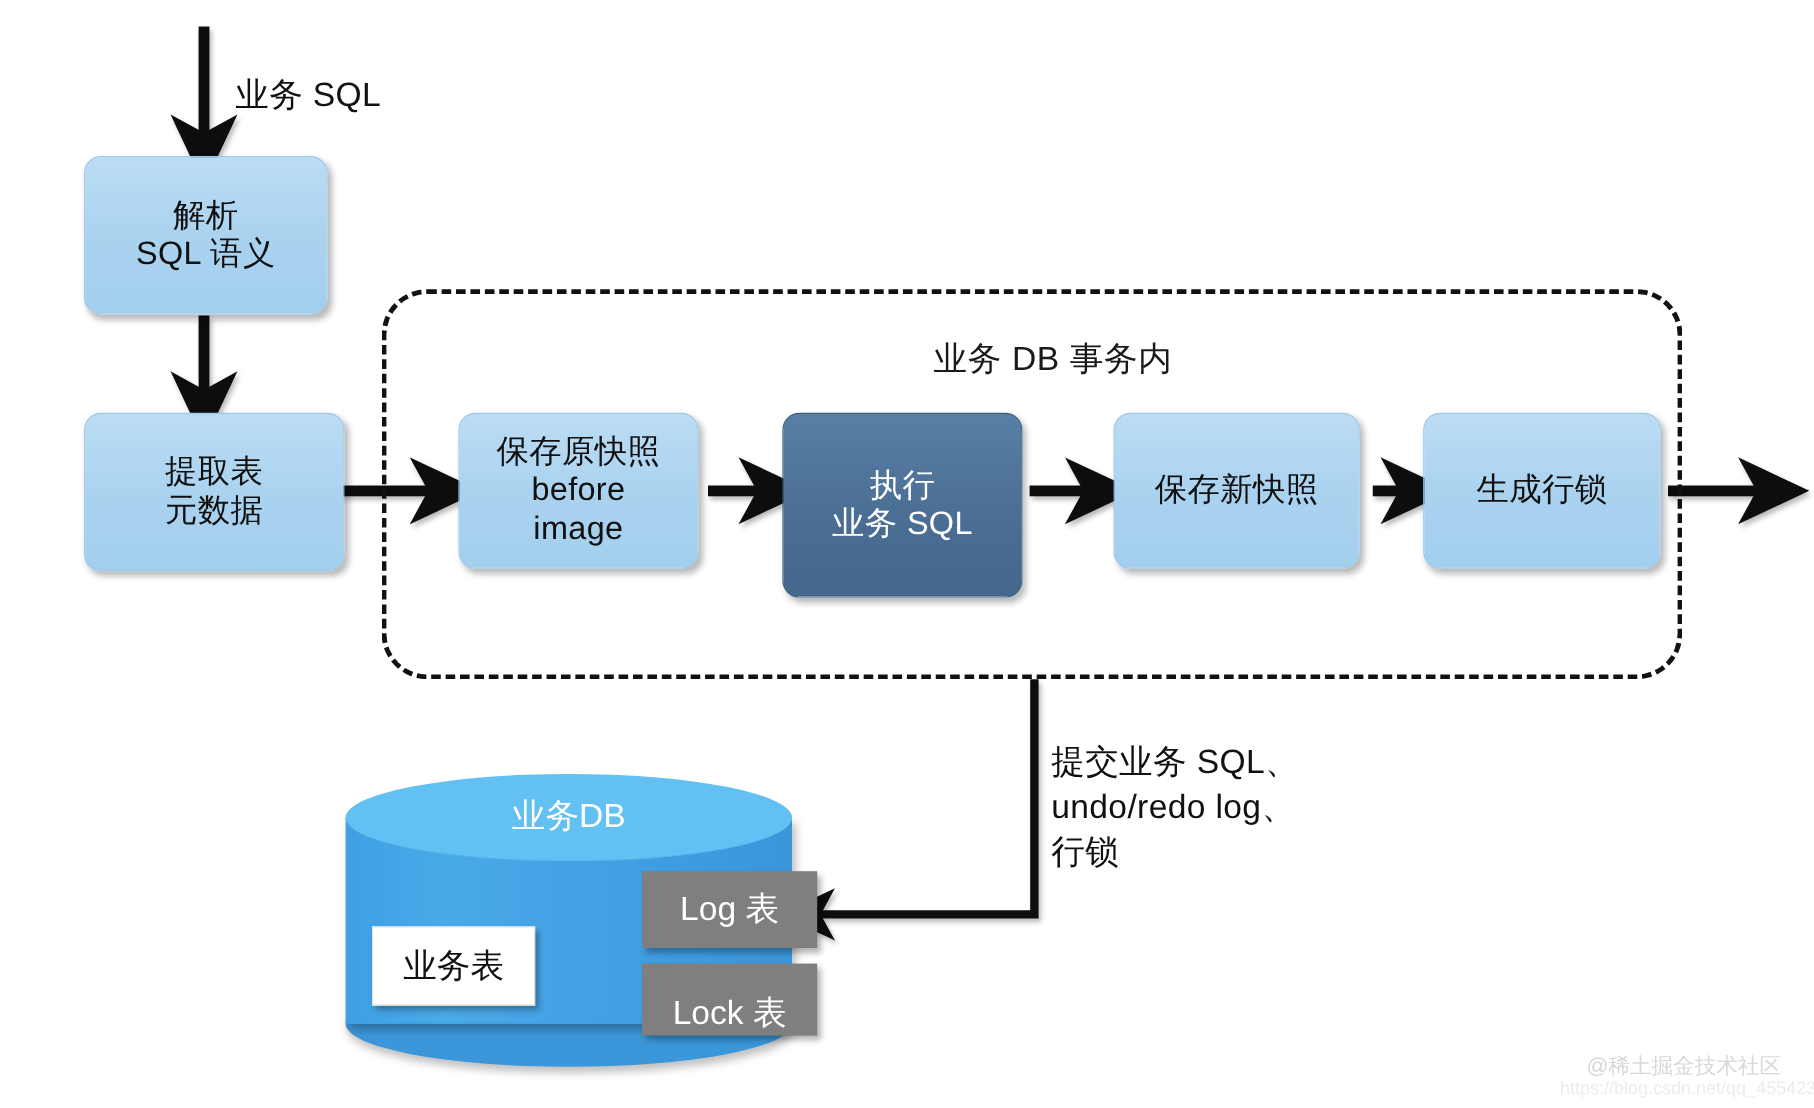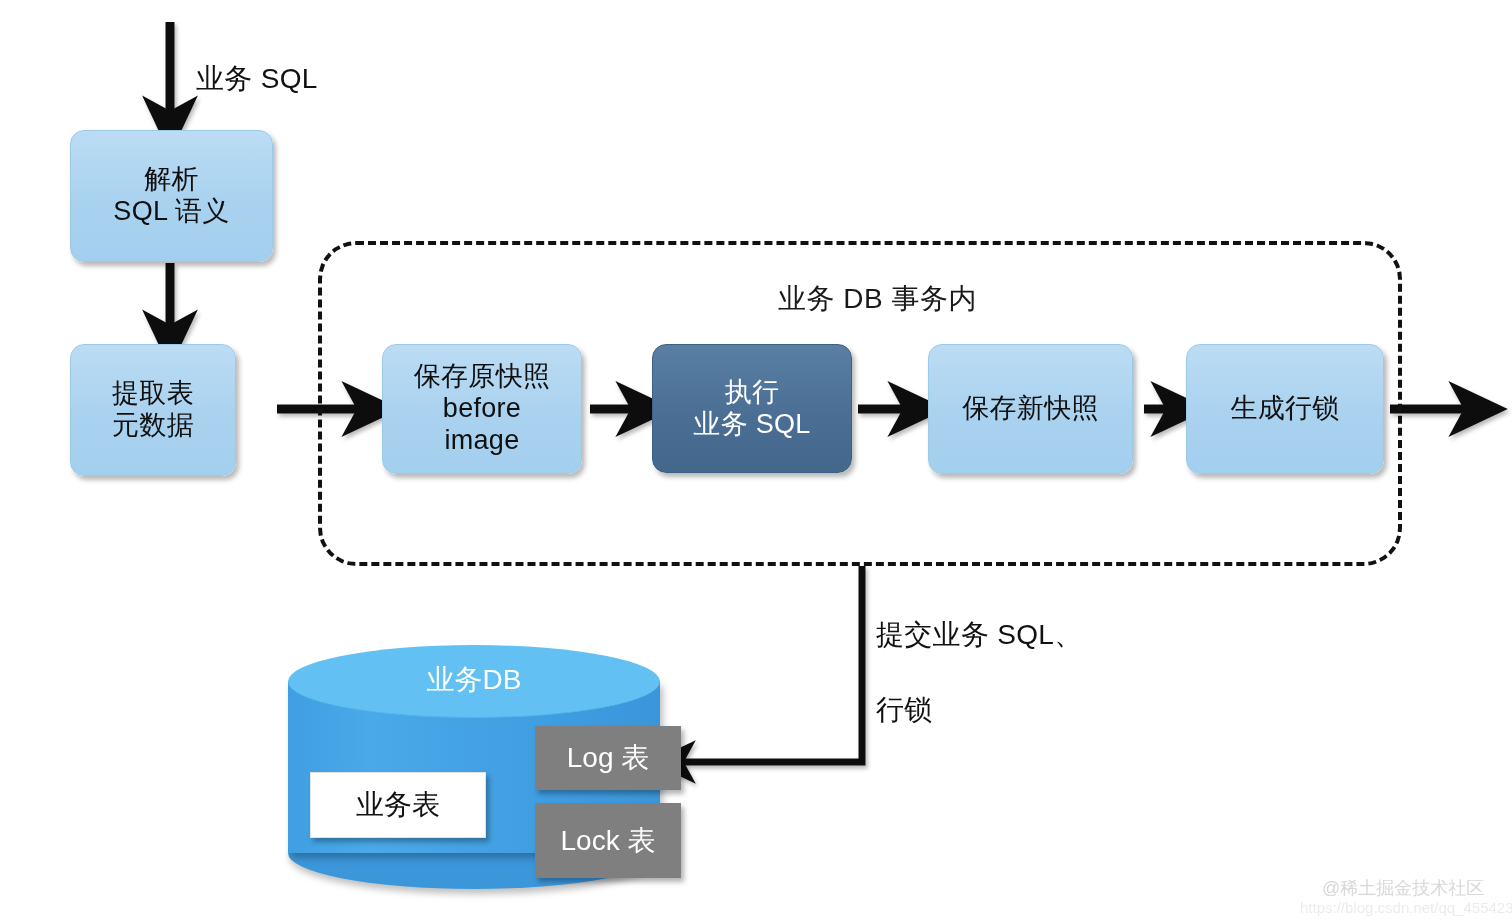--- a/index.html
+++ b/index.html
@@ -185,75 +185,75 @@
 
   <div class="lbl" style="left:196px; top:60px;">业务 SQL</div>
 
   <div class="pbox" style="left:70px; top:130px; width:203px; height:132px;">
     <span class="txt">
       <span class="l">解析</span>
       <span class="l">SQL 语义</span>
     </span>
   </div>
 
-  <div class="pbox" style="left:70px; top:344px; width:166px; height:132px;">
+  <div class="pbox" style="left:70px; top:344px; width:217px; height:132px;">
     <span class="txt">
       <span class="l">提取表</span>
       <span class="l">元数据</span>
     </span>
   </div>
 
   <div class="pbox" style="left:382px; top:344px; width:200px; height:130px;">
     <span class="txt">
       <span class="l">保存原快照</span>
       <span class="l">before</span>
       <span class="l">image</span>
     </span>
   </div>
 
-  <div class="pbox dark" style="left:652px; top:344px; width:200px; height:129px;">
+  <div class="pbox dark" style="left:652px; top:344px; width:200px; height:154px;">
     <span class="txt">
       <span class="l">执行</span>
       <span class="l">业务 SQL</span>
     </span>
   </div>
 
   <div class="pbox" style="left:928px; top:344px; width:205px; height:130px;">
     <span class="txt">
       <span class="l">保存新快照</span>
     </span>
   </div>
 
   <div class="pbox" style="left:1186px; top:344px; width:198px; height:130px;justify-content:center;">
     <span class="txt">
       <span class="l">生成行锁</span>
     </span>
   </div>
 
   <div class="lbl" style="left:876px; top:616px;">
     <span class="l">提交业务 SQL、</span><br>
-    <br>
+    <span class="l">undo/redo log、</span><br>
     <span class="l">行锁</span>
   </div>
 
   <div class="cyl" style="left:288px; top:645px; width:372px; height:245px;">
     <div class="cyl-bottom" style="top:172px; width:372px; height:72px;"></div>
     <div class="cyl-body" style="top:36px; width:372px; height:172px;"></div>
     <div class="cyl-top" style="top:0px; width:372px; height:72px;"></div>
     <div class="cyl-title" style="top:16px; left:0; width:372px;">业务DB</div>
   </div>
 
   <div class="tbl gray" style="left:487px; top:726px; width:146px; height:64px;">
     <span>Log 表</span>
   </div>
 
-  <div class="tbl white" style="left:310px; top:772px; width:176px; height:66px;font-family:Liberation Mono, monospace;">
+  <div class="tbl white" style="left:310px; top:772px; width:136px; height:66px;font-family:Liberation Mono, monospace;">
     <span>业务表</span>
   </div>
 
-  <div class="tbl gray" style="left:487px; top:803px; width:146px; height:75px;">
+  <div class="tbl gray" style="left:487px; top:803px; width:146px; height:60px;align-items:flex-end;">
     <span>Lock 表</span>
   </div>
 
   <div class="wm" style="left:1322px; top:876px;">@稀土掘金技术社区</div>
   <div class="wm url" style="left:1300px; top:899px;">https://blog.csdn.net/qq_45542380</div>
 
 </div>
 
 </body></html>

